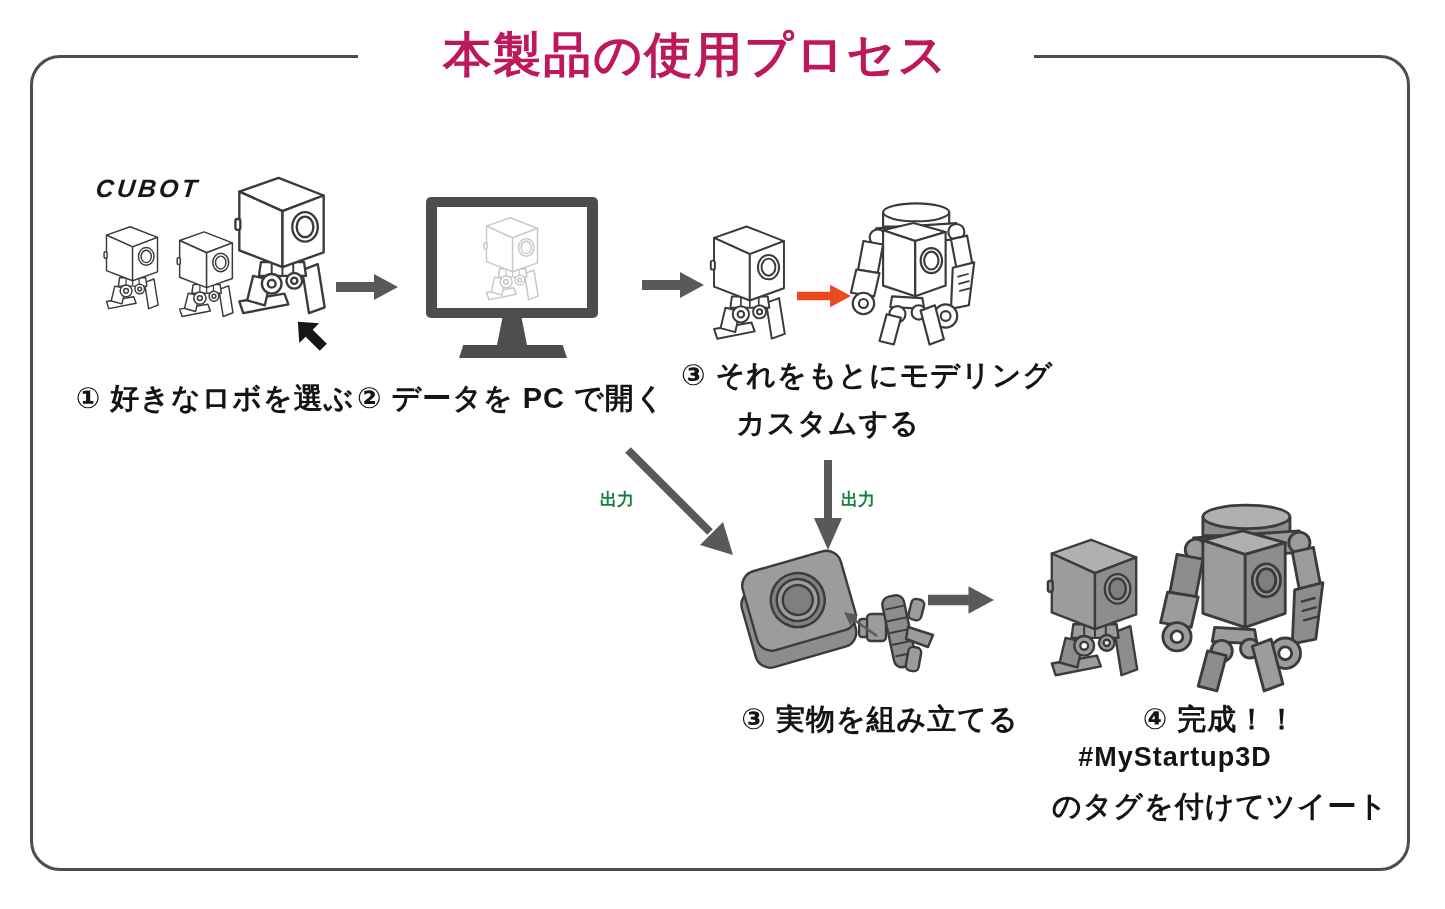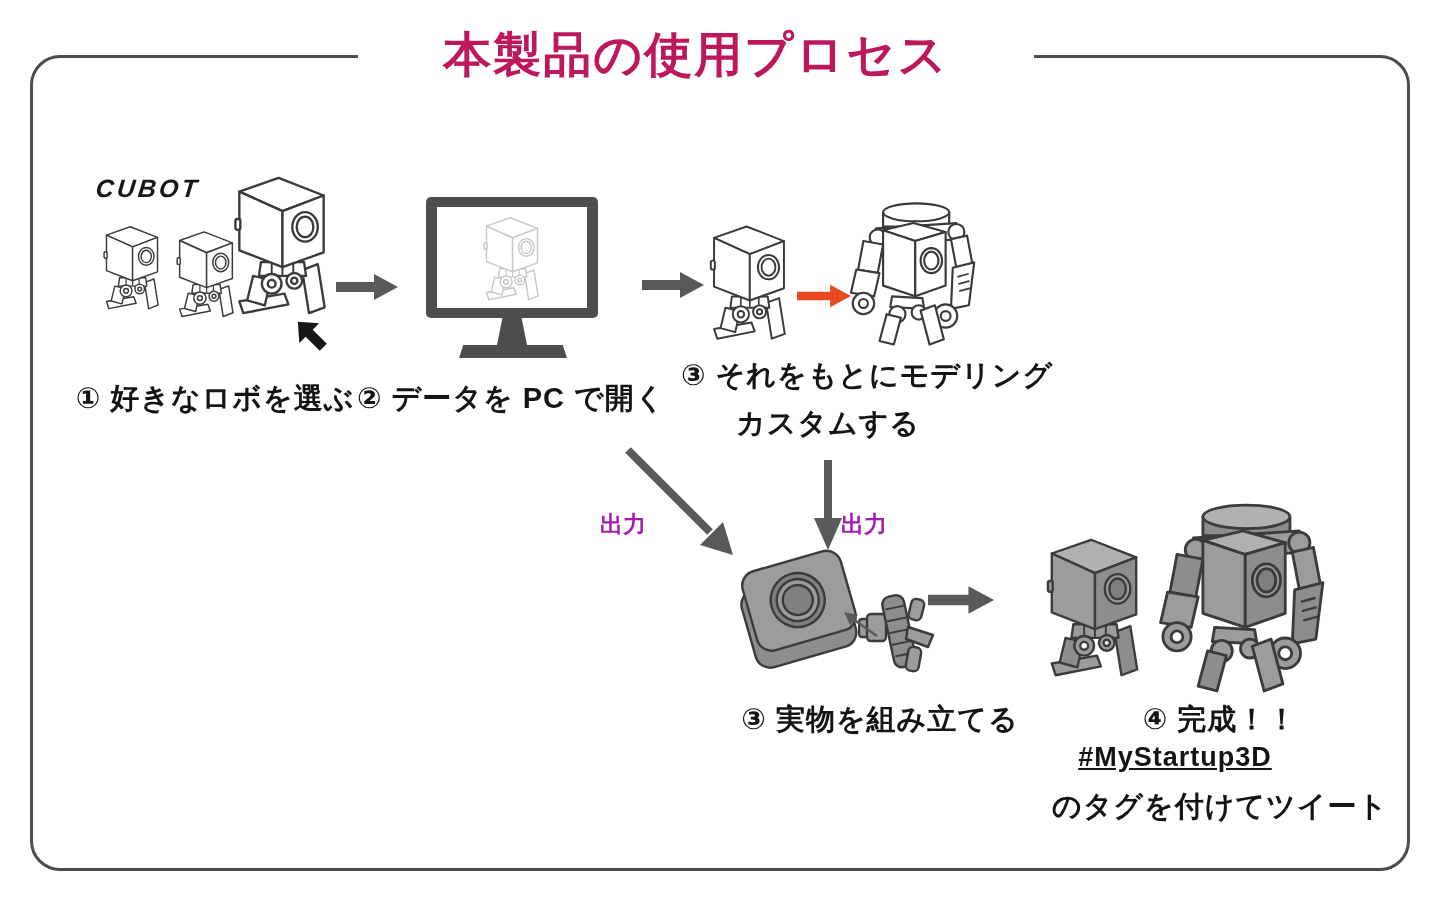--- a/index.html
+++ b/index.html
@@ -12,22 +12,22 @@
          border:3.5px solid #4d4d4d;border-radius:30px;}
 
   
   #title-mask{left:358px;top:24px;width:676px;height:62px;background:#fff;
               display:flex;align-items:center;justify-content:center;}
   #title{font-size:48px;font-weight:800;color:#be185d;letter-spacing:2px;white-space:nowrap;}
 
   
   .lbl{font-size:29px;font-weight:800;color:#141414;text-align:center;
        width:300px;white-space:nowrap;letter-spacing:1px;}
-  .out-lbl{font-size:23px;font-weight:800;color:#a21caf;white-space:nowrap;margin-top:21px;}
-  #hashtag-label{font-size:27px;font-weight:700;letter-spacing:1px;text-decoration:underline;}
+  .out-lbl{font-size:17px;font-weight:800;color:#15803d;white-space:nowrap;}
+  #hashtag-label{font-size:27px;font-weight:700;letter-spacing:1px;}
 
   
   #cubot-logo{left:96px;top:174px;font-size:25px;font-weight:900;font-style:italic;
               letter-spacing:3px;color:#161616;transform:skewX(-6deg);}
 
   
   #monitor-bezel{left:426px;top:197px;width:172px;height:121px;background:#4d4d4d;border-radius:5px;}
   #monitor-screen{left:437px;top:207px;width:150px;height:101px;background:#fff;overflow:hidden;}
   #monitor-neck{left:497px;top:318px;width:30px;height:27px;background:#4d4d4d;
                 clip-path:polygon(18% 0,82% 0,100% 100%,0 100%);}

